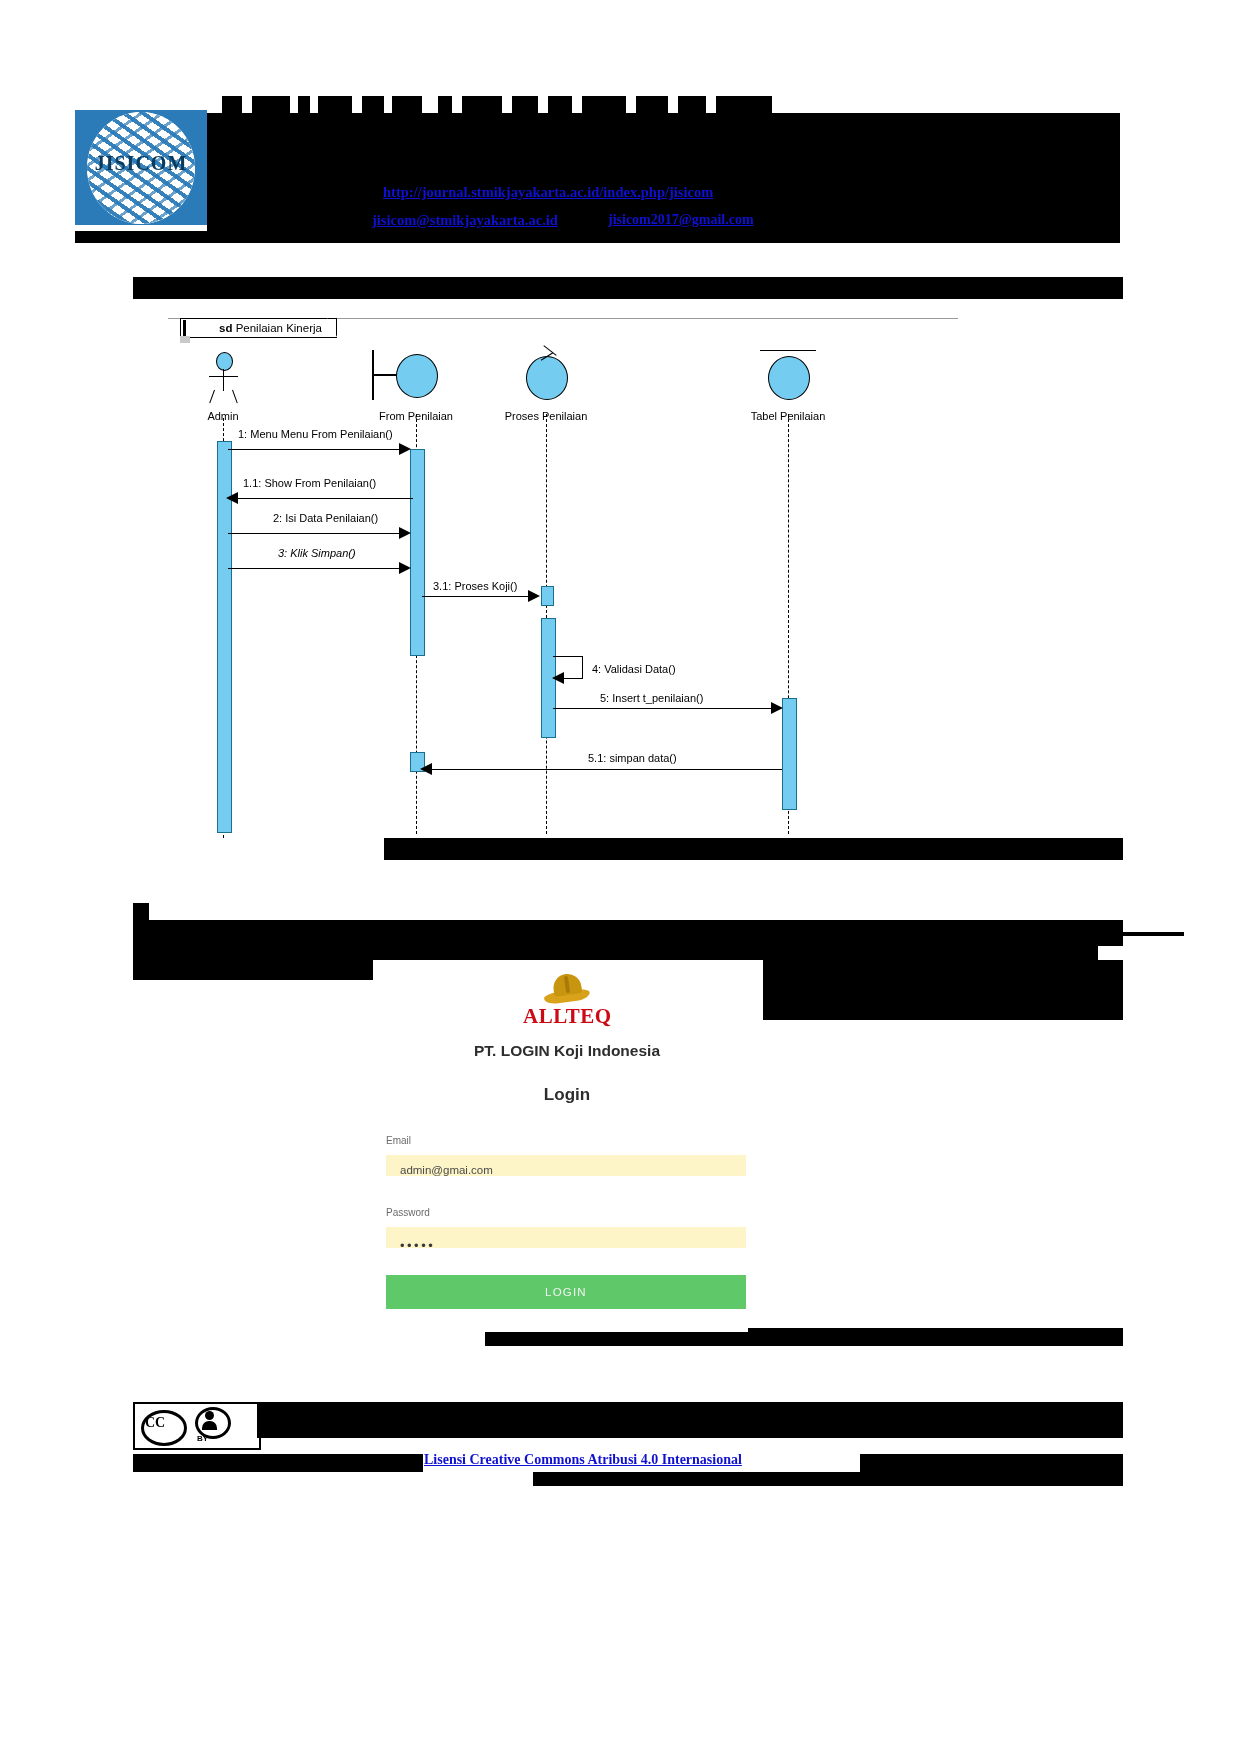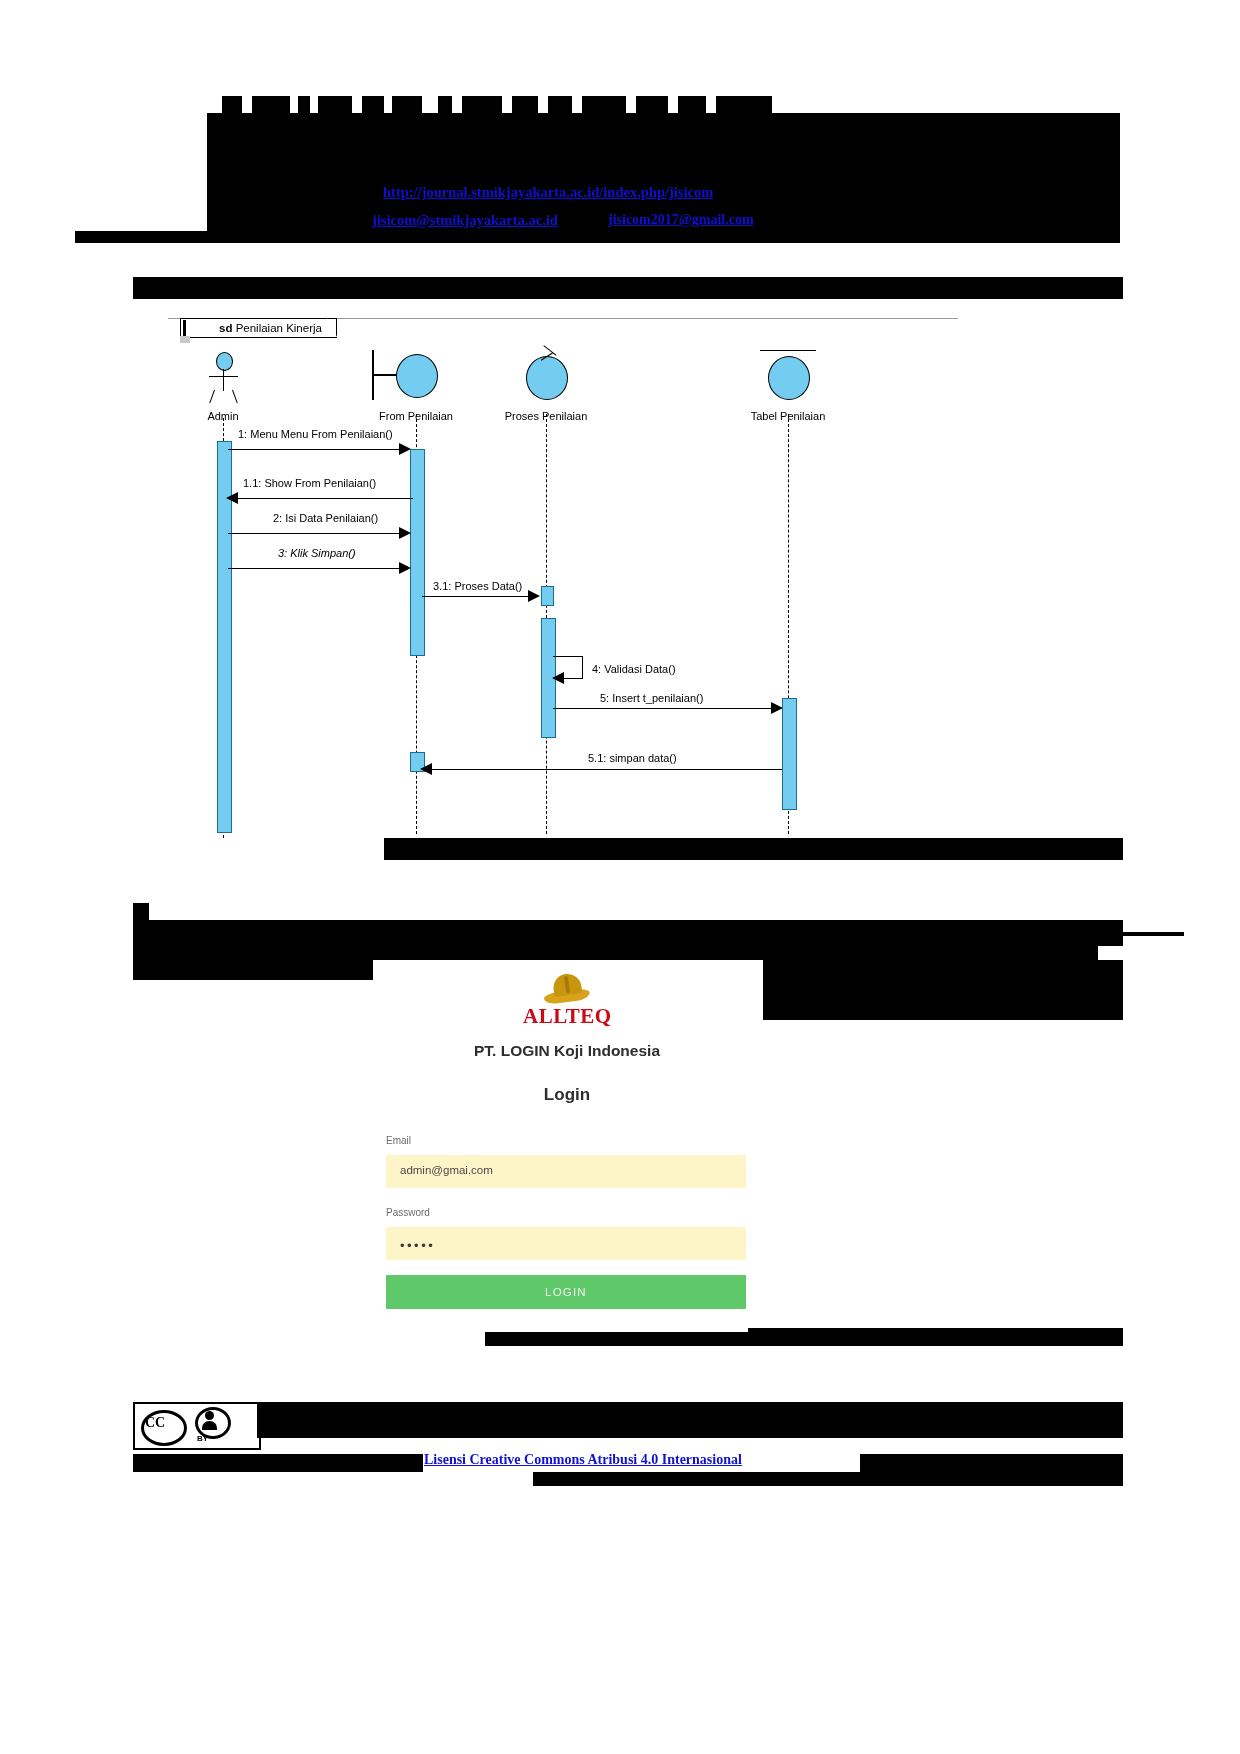--- a/index.html
+++ b/index.html
@@ -64,40 +64,44 @@
   .login{position:absolute;left:386px;top:960px;width:362px;height:372px;background:#fff;}
   .allteq{position:absolute;left:50%;transform:translateX(-50%);top:14px;width:88px;text-align:center;}
   .hat{position:relative;width:46px;height:30px;margin:0 auto 1px;}
   .hat .dome{position:absolute;left:9px;top:0;width:28px;height:21px;border-radius:14px 14px 3px 3px;background:#c8950f;transform:rotate(-8deg);}
   .hat .brim{position:absolute;left:0;top:17px;width:46px;height:11px;border-radius:50%/70% 70% 100% 100%;background:#d9a21b;transform:rotate(-8deg);}
   .hat .ridge{position:absolute;left:21px;top:2px;width:4px;height:17px;background:#a87a0a;border-radius:2px;transform:rotate(-8deg);}
   .allteq .word{font-family:"Liberation Serif",serif;font-weight:bold;font-size:21px;color:#cc0a16;letter-spacing:.5px;line-height:22px;}
   .company{position:absolute;left:0;right:0;top:82px;text-align:center;font-size:15.5px;font-weight:bold;color:#2d2d2d;}
   .logintitle{position:absolute;left:0;right:0;top:125px;text-align:center;font-size:17px;font-weight:bold;color:#2d2d2d;}
   .fieldlabel{position:absolute;left:0;font-size:10px;color:#6b6b6b;}
-  .field{position:absolute;left:0;width:360px;height:33px;background:#fdf4c8;}
+  .field{position:absolute;left:0;width:360px;height:21px;background:#fdf4c8;}
   .field .val{position:absolute;left:14px;top:9px;font-size:11.5px;color:#4b4b4b;}
   .dots{position:absolute;left:14px;top:11px;font-size:13px;color:#3a3a3a;letter-spacing:2.5px;}
   .loginbtn{position:absolute;left:0;width:360px;height:34px;background:#5fc96a;border:none;color:#f2f2f2;
      font-size:11.5px;letter-spacing:1.2px;text-align:center;line-height:34px;cursor:pointer;}
 
   
   .ccbox{position:absolute;left:133px;top:1402px;width:124px;height:44px;background:#fff;border:2px solid #000;}
   .ccbox .cc{position:absolute;left:6px;top:6px;width:40px;height:30px;border-radius:50%;border:3px solid #000;}
   .ccbox .cctxt{position:absolute;left:10px;top:11px;font-size:14px;font-weight:bold;font-family:"Liberation Serif",serif;color:#000;}
   .ccbox .by{position:absolute;left:60px;top:3px;width:30px;height:26px;border-radius:50%;border:3px solid #000;}
   .ccbox .person{position:absolute;left:70px;top:7px;width:9px;height:9px;border-radius:50%;background:#000;}
   .ccbox .torso{position:absolute;left:67px;top:17px;width:15px;height:9px;border-radius:7px 7px 0 0;background:#000;}
   .ccbox .bylab{position:absolute;left:62px;top:30px;font-size:8px;font-weight:bold;color:#000;}
 </style>
 </head>
 <body>
 
 <div class="page">
 
+  <div class="jisicom">
+    <div class="globe"></div>
+    <div class="wm">JISICOM</div>
+  </div>
 
   <div class="redact" style="left:222px;top:96px;width:20px;height:17px;"></div>
   <div class="redact" style="left:252px;top:96px;width:38px;height:17px;"></div>
   <div class="redact" style="left:298px;top:96px;width:12px;height:17px;"></div>
   <div class="redact" style="left:318px;top:96px;width:34px;height:17px;"></div>
   <div class="redact" style="left:362px;top:96px;width:22px;height:17px;"></div>
   <div class="redact" style="left:392px;top:96px;width:30px;height:17px;"></div>
   <div class="redact" style="left:438px;top:96px;width:14px;height:17px;"></div>
   <div class="redact" style="left:462px;top:96px;width:40px;height:17px;"></div>
   <div class="redact" style="left:512px;top:96px;width:26px;height:17px;"></div>
@@ -176,21 +180,21 @@
     <div class="arrow-l" style="left:58px;top:174px;"></div>
 
     <div class="msg-label" style="left:105px;top:194px;">2: Isi Data Penilaian()</div>
     <div class="msg-line" style="left:60px;top:215px;width:175px;"></div>
     <div class="arrow-r" style="left:231px;top:209px;"></div>
 
     <div class="msg-label" style="left:110px;top:229px;font-style:italic;">3: Klik Simpan()</div>
     <div class="msg-line" style="left:60px;top:250px;width:175px;"></div>
     <div class="arrow-r" style="left:231px;top:244px;"></div>
 
-    <div class="msg-label" style="left:265px;top:262px;">3.1: Proses Data()</div>
+    <div class="msg-label" style="left:265px;top:262px;">3.1: Proses Koji()</div>
     <div class="msg-line" style="left:254px;top:278px;width:110px;"></div>
     <div class="arrow-r" style="left:360px;top:272px;"></div>
 
     <div class="self-top" style="left:385px;top:338px;width:30px;"></div>
     <div class="self-side" style="left:414px;top:338px;height:22px;"></div>
     <div class="self-bot" style="left:396px;top:360px;width:19px;"></div>
     <div class="arrow-l" style="left:384px;top:354px;"></div>
     <div class="msg-label" style="left:424px;top:345px;">4: Validasi Data()</div>
 
     <div class="msg-label" style="left:432px;top:374px;">5: Insert t_penilaian()</div>

